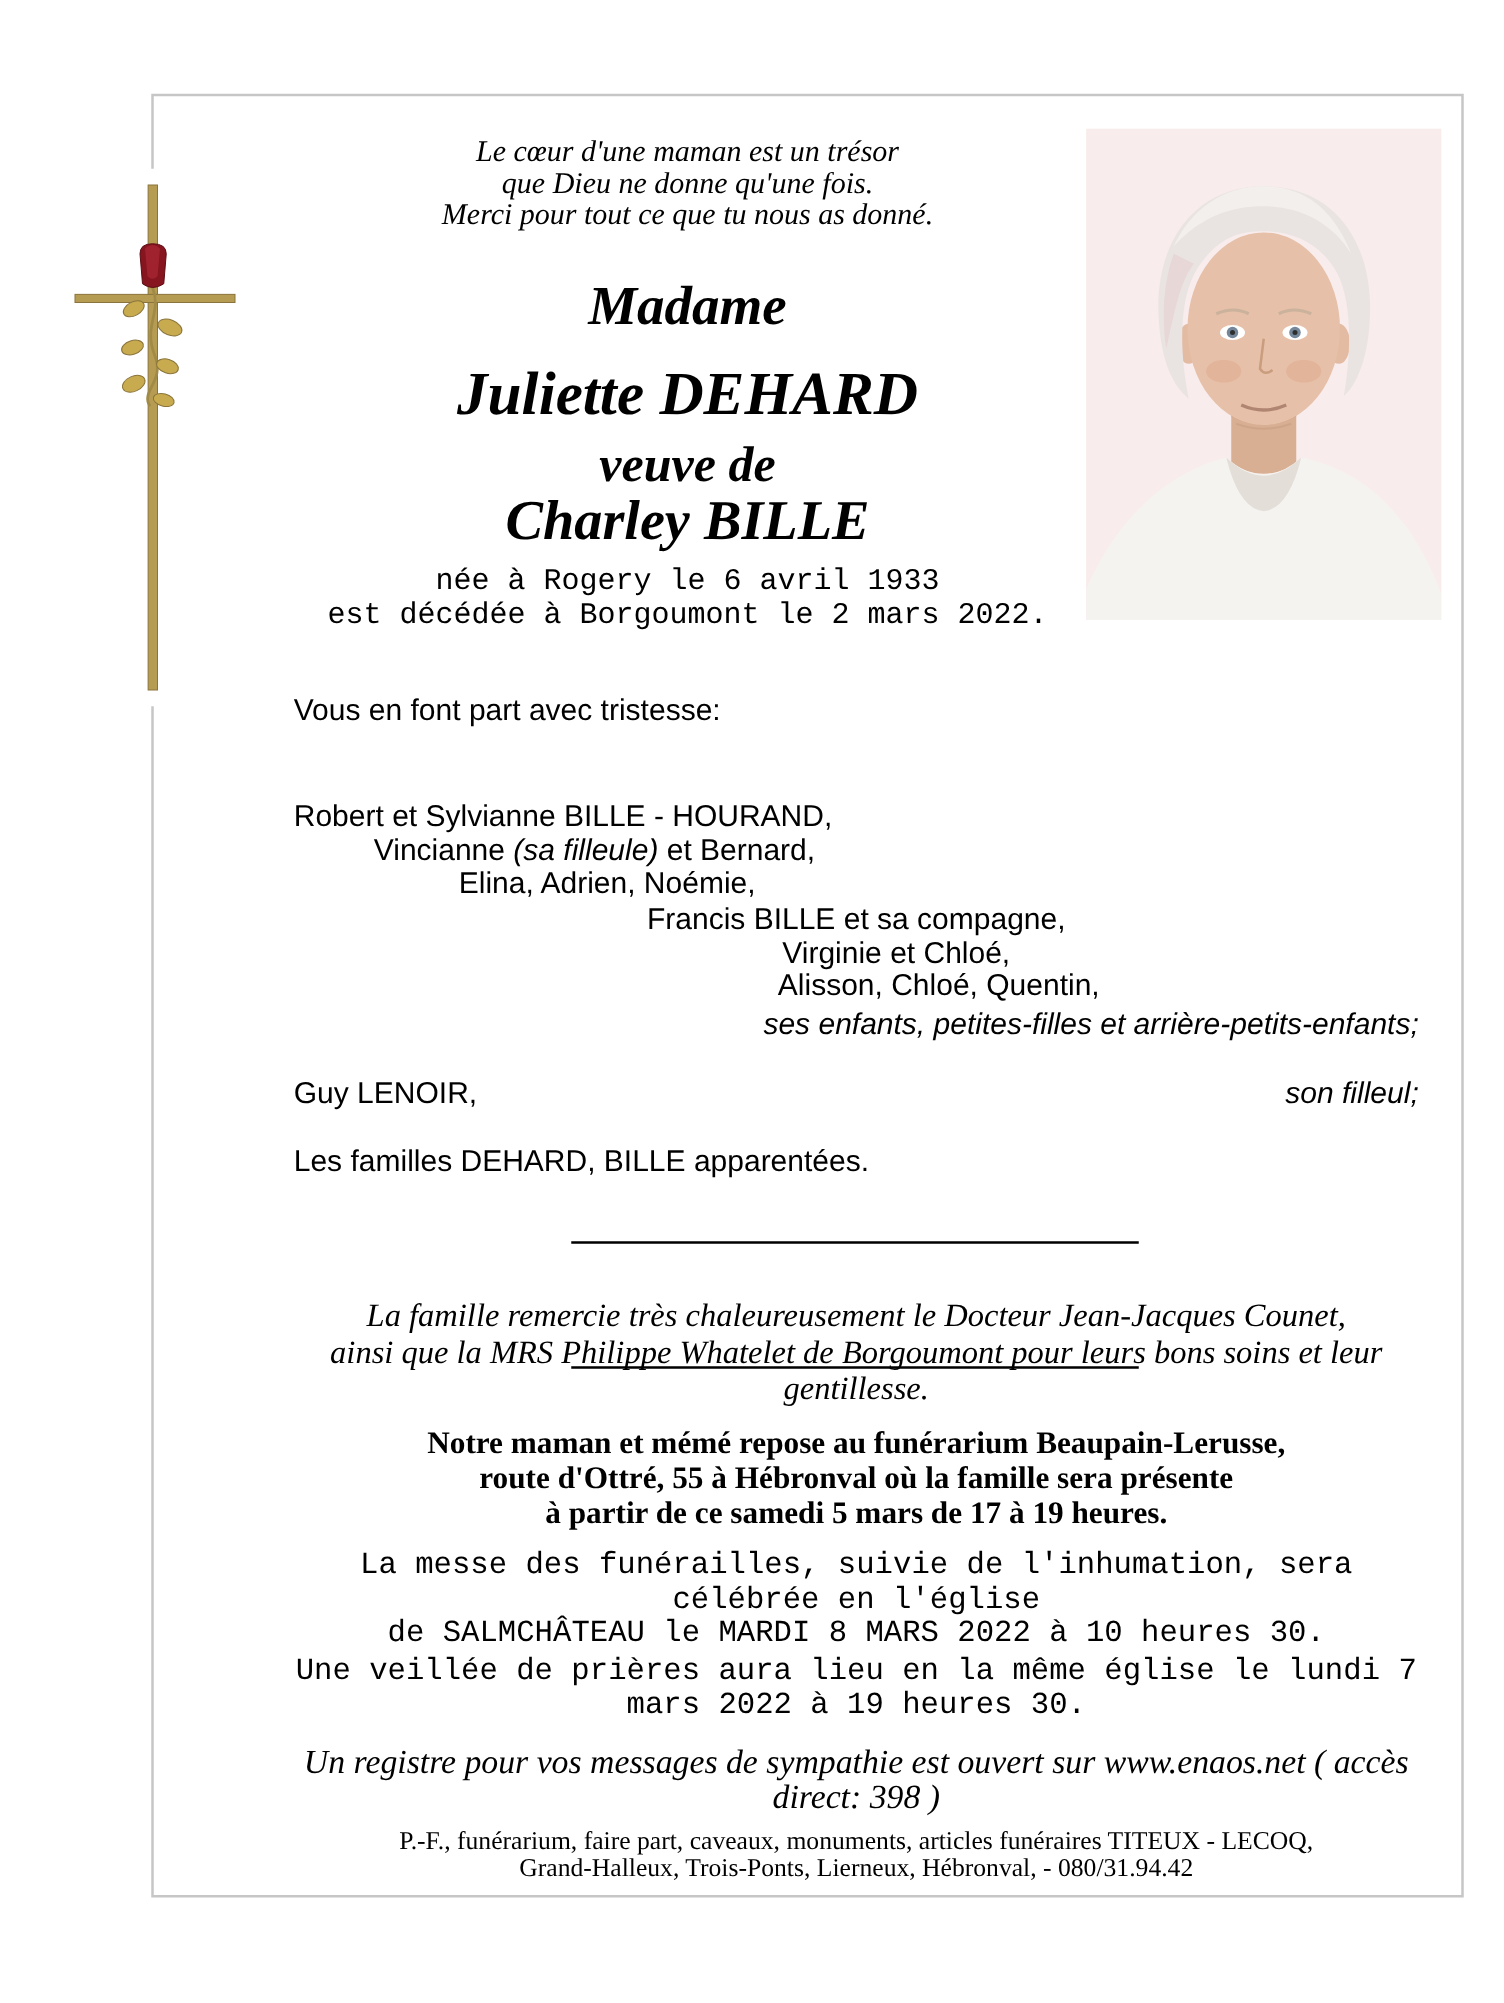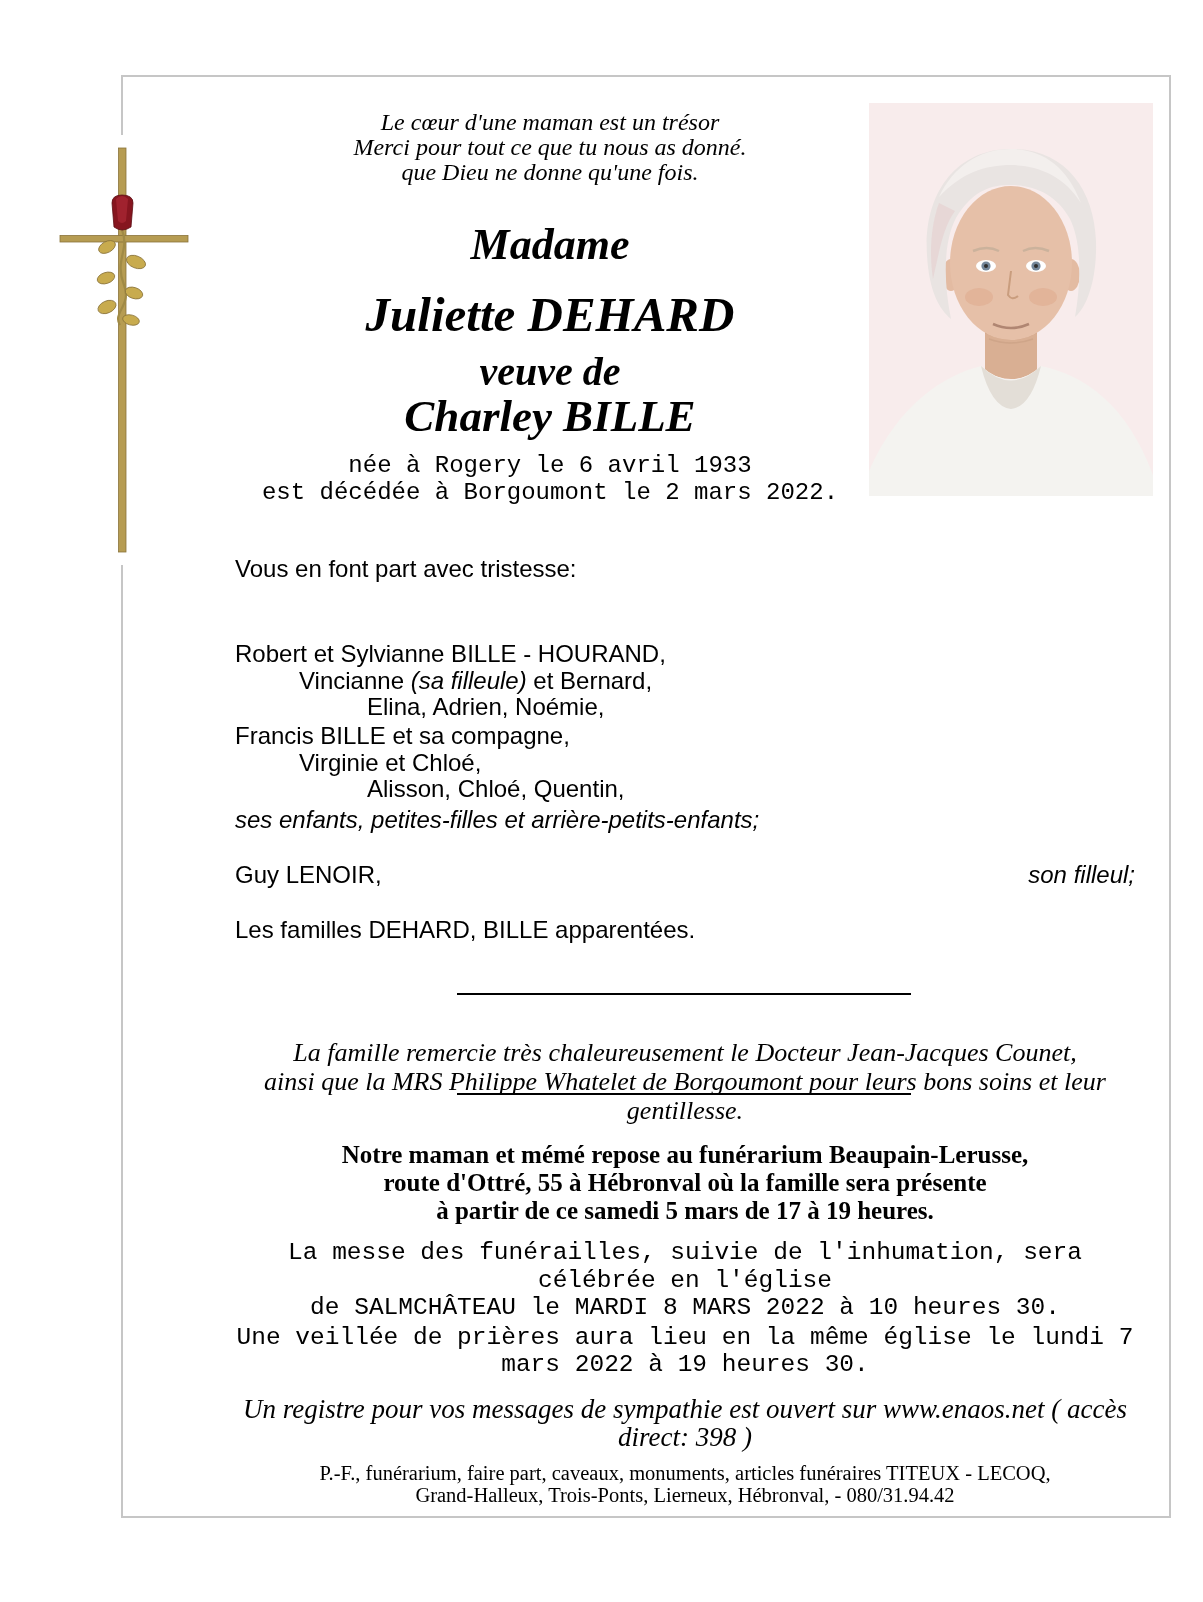--- a/index.html
+++ b/index.html
@@ -4,21 +4,21 @@
 <style>
   html,body{margin:0;padding:0;}
   body{
     width:1203px;height:1602px;position:relative;background:#ffffff;
     color:#000;font-family:"Liberation Sans",sans-serif;overflow:hidden;
     -webkit-font-smoothing:antialiased;
   }
   *{box-sizing:border-box;}
   .abs{position:absolute;}
   .center{text-align:center;font-family:Liberation Mono, monospace;}
-  .right{}
+  .right{text-align:right;}
   .serif{font-family:"Liberation Serif",serif;}
   .serif-i{font-family:"Liberation Serif",serif;font-style:italic;}
   .serif-bi{font-family:"Liberation Serif",serif;font-style:italic;font-weight:bold;}
   .serif-b{font-family:"Liberation Serif",serif;font-weight:bold;}
   .sans-i{font-family:"Liberation Sans",sans-serif;font-style:italic;}
 
   .page-border{
     left:121px;top:75px;width:1050px;height:1443px;
     border:2px solid #c6c6c6;background:transparent;
   }
@@ -34,21 +34,21 @@
   
   .photo{left:869px;top:103px;width:284px;height:393px;background:#f8ecec;}
 
   
   .cross-box{left:50px;top:135px;width:145px;height:430px;background:#ffffff;}
 
   
   .intro{left:235px;top:556px;width:900px;font-size:24px;line-height:26px;}
   .fam{width:900px;left:235px;font-size:24px;line-height:26.5px;}
   .group1{top:641px;}
-  .group2{top:723px;}
+  .group2{top:723px;text-align:center;}
   .ind0{padding-left:0;}
   .ind1{padding-left:64px;}
   .ind2{padding-left:132px;}
   .descendants{left:235px;top:806px;width:900px;font-size:24px;}
   .guy-row{left:235px;top:861px;width:900px;font-size:24px;}
   .guy-row .rel{float:right;}
   .families{left:235px;top:916px;width:900px;font-size:24px;}
 
   .divider{left:457px;width:454px;height:0;border-top:2px solid #000;}
   .div1{top:993px;}
@@ -109,22 +109,22 @@
     <circle cx="117" cy="163" r="2" fill="#2e2e2e"></circle>
     <circle cx="167" cy="163" r="2" fill="#2e2e2e"></circle>
     <path d="M142 168 L139 192 Q143 198 149 193" stroke="#c99d7e" stroke-width="2" fill="none"></path>
     <path d="M124 221 Q142 229 160 221" stroke="#b08672" stroke-width="2.6" fill="none"></path>
     <path d="M120 236 Q142 244 164 236" stroke="#caa184" stroke-width="1.5" fill="none" opacity="0.7"></path>
   </svg>
 </div>
 
 <div class="abs epitaph serif-i center">
   <div>Le cœur d'une maman est un trésor</div>
+  <div>que Dieu ne donne qu'une fois.</div>
   <div>Merci pour tout ce que tu nous as donné.</div>
-  <div>que Dieu ne donne qu'une fois.</div>
 </div>
 
 <div class="abs title-madame serif-bi center">Madame</div>
 <div class="abs deceased-name serif-bi center">Juliette DEHARD</div>
 <div class="abs widow-label serif-bi center">veuve de</div>
 <div class="abs spouse-name serif-bi center">Charley BILLE</div>
 <div class="abs birth-death center">
   <div>née à Rogery le 6 avril 1933</div>
   <div>est décédée à Borgoumont le 2 mars 2022.</div>
 </div>

